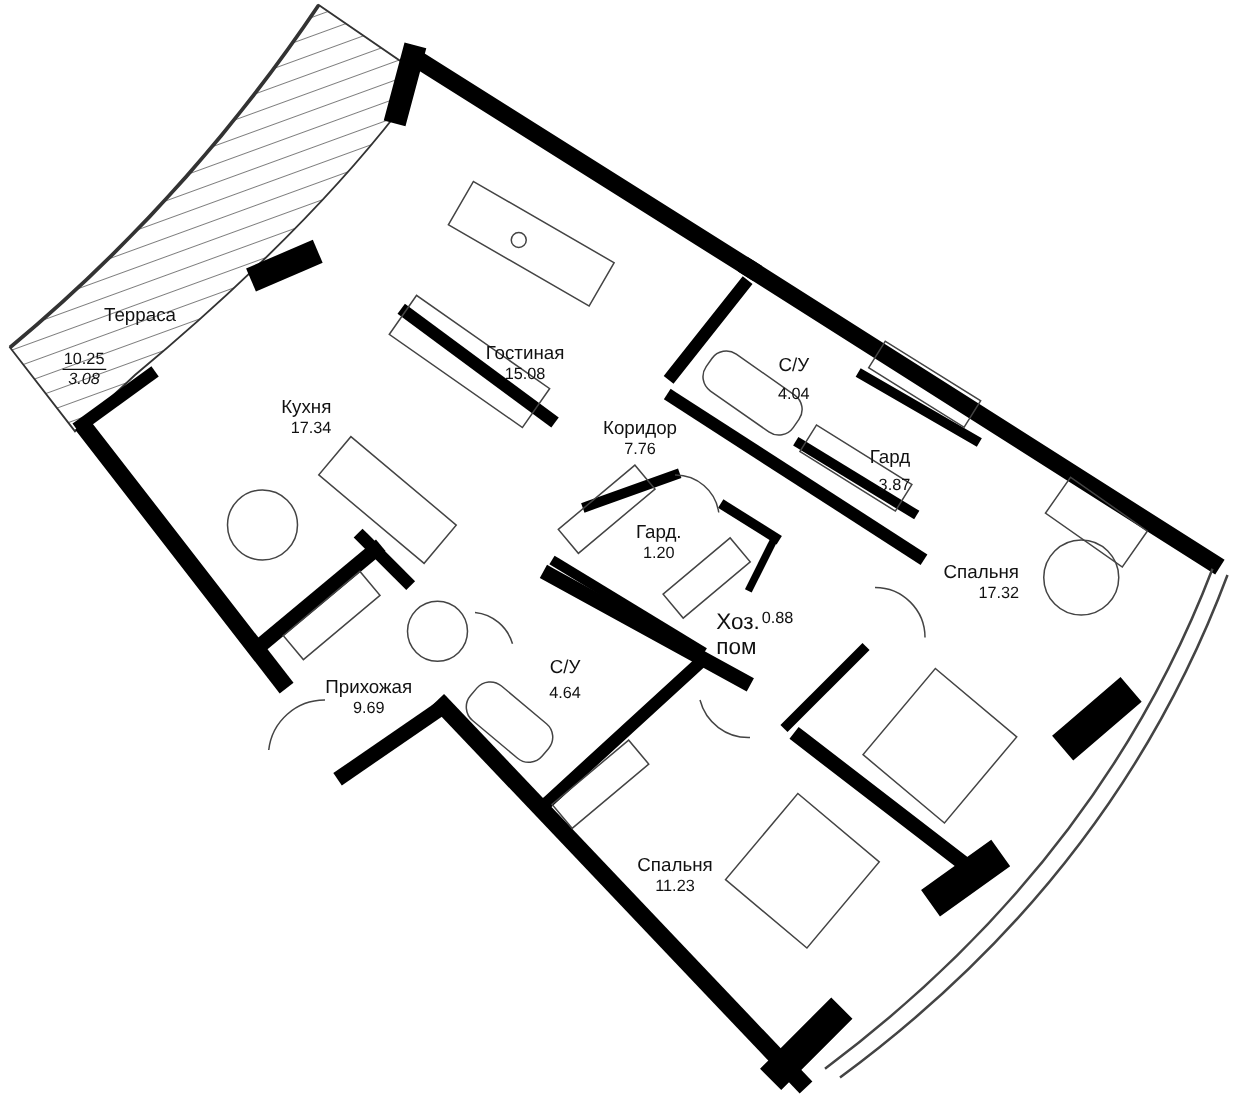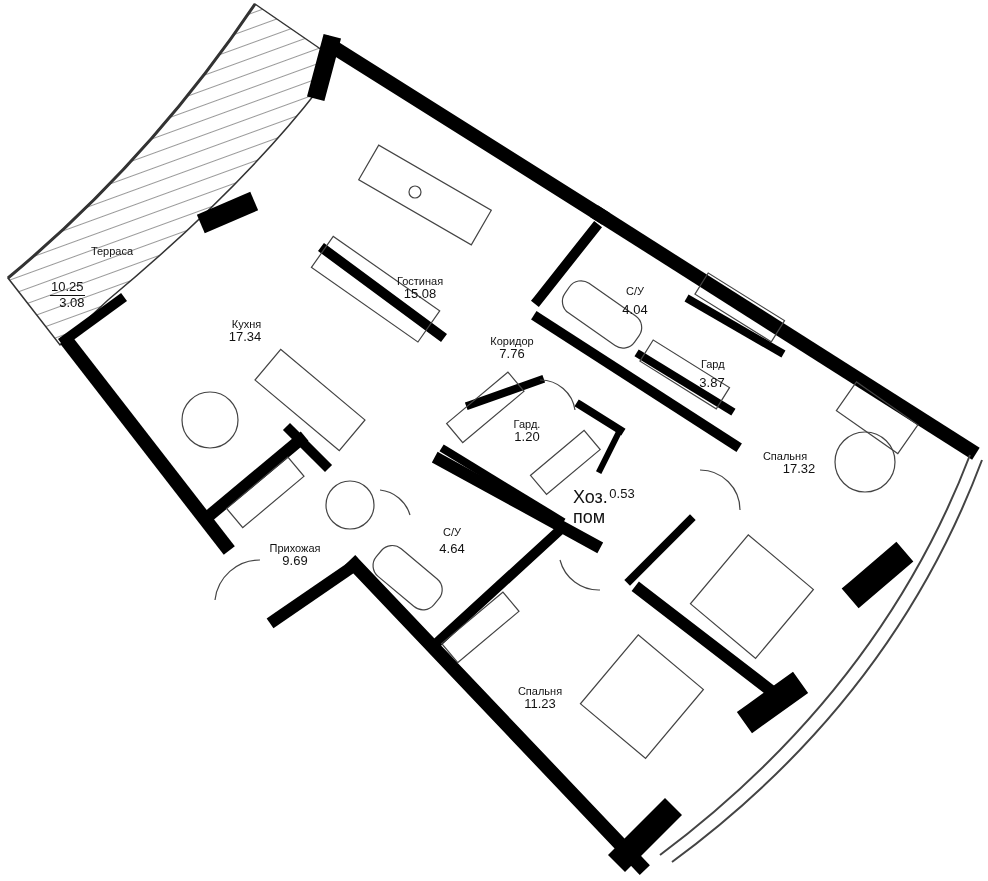--- a/index.html
+++ b/index.html
@@ -1,23 +1,23 @@
 <!DOCTYPE html>
 <html><head>
 <meta charset="utf-8">
 <style>
   html, body { margin: 0; padding: 0; background: #ffffff; }
   body { width: 988px; height: 881px; overflow: hidden; position: relative; font-family: "Liberation Sans", sans-serif; }
   svg { position: absolute; left: 0; top: 0; }
   .lbl { position: absolute; text-align: center; color: #111; font-family: "Liberation Sans", sans-serif; line-height: 1.1; transform: translate(-50%, 0); white-space: nowrap; }
-  .lbl .nm { font-size: 11px; display: block; }
+  .lbl .nm { font-size: 15px; display: block; }
   .lbl .ar { font-size: 13px; display: block; }
-  .frac { position: absolute; font-size: 13px; color: #111; text-align: right; line-height: 1.15; }
+  .frac { position: absolute; font-size: 13px; color: #111; text-align: center; line-height: 1.15; }
   .frac .top { display: block; border-bottom: 1px solid #111; padding: 0 1px; }
-  .frac .bot { display: block; }
+  .frac .bot { display: block; font-style: italic; }
 </style>
 </head>
 <body>
 
 <svg width="988" height="881" viewBox="0 0 988 881">
 
   <g>
     <defs>
       <pattern id="hatch" width="14" height="14" patternUnits="userSpaceOnUse" patternTransform="rotate(70)">
         <line x1="0" y1="0" x2="0" y2="14" stroke="#333" stroke-width="1"></line>
@@ -141,21 +141,21 @@
 
 <div class="lbl" style="left:527px; top:418px;">
   <span class="nm">Гард.</span>
   <span class="ar">1.20</span>
 </div>
 
 <div class="lbl" style="left:598px; top:488px;">
   <span class="nm" style="font-size:18px; width:50px; white-space:normal; text-align:left;">Хоз. пом</span>
 </div>
 <div class="lbl" style="left:622px; top:487px;">
-  <span class="ar">0.53</span>
+  <span class="ar">0.88</span>
 </div>
 
 <div class="lbl" style="left:452px; top:526px;">
   <span class="nm">С/У</span>
   <span class="ar" style="margin-top:4px">4.64</span>
 </div>
 
 <div class="lbl" style="left:295px; top:542px;">
   <span class="nm">Прихожая</span>
   <span class="ar">9.69</span>

